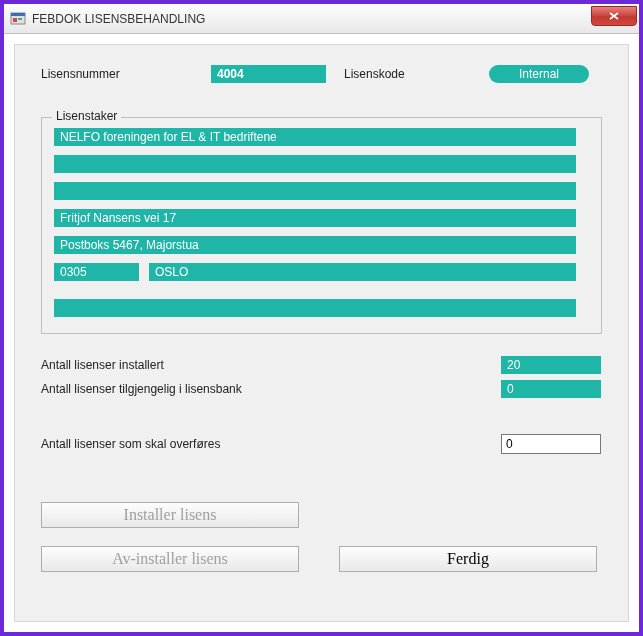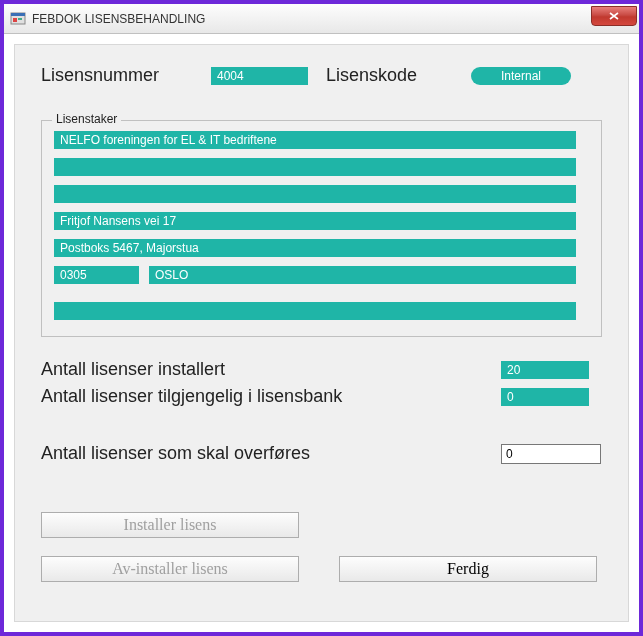--- a/index.html
+++ b/index.html
@@ -67,35 +67,35 @@
       height: 100%;
       padding: 20px 26px 14px 26px;
       position: relative;
     }
     .row {
       display: flex;
       align-items: center;
       margin-bottom: 10px;
     }
     .label {
-      font-size: 18px;
+      font-size: 12px;
       color: #222;
     }
     .teal-field {
       background: #1fb5a7;
       color: #fff;
       border: none;
       padding: 2px 6px;
       font-size: 12px;
       height: 18px;
       line-height: 14px;
       font-family: inherit;
     }
     .top-row .lbl1 { width: 170px; }
-    .top-row .f1 { width: 97px; }
+    .top-row .f1 { width: 115px; font-weight: bold; }
     .top-row .gap1 { width: 18px; }
     .top-row .lbl2 { width: 145px; }
     .top-row .f2 { width: 100px; text-align: center; border-radius: 9px; }
     .fieldset {
       border: 1px solid #c0c0c0;
       margin-top: 34px;
       padding: 10px 25px 16px 12px;
       position: relative;
     }
     .fieldset .legend {
@@ -118,21 +118,21 @@
       margin-bottom: 9px;
     }
     .fieldset .split-row .zip { width: 85px; }
     .fieldset .split-row .city { flex: 1; }
     .fieldset .f-last { margin-bottom: 0; }
     .stats {
       margin-top: 22px;
     }
     .stats .row { margin-bottom: 6px; }
     .stats .lbl { width: 460px; }
-    .stats .val { width: 88px; }
+    .stats .val { width: 100px; }
     .transfer-row {
       margin-top: 36px;
       display: flex;
       align-items: center;
     }
     .transfer-row .lbl { width: 460px; }
     .transfer-row input {
       width: 100px;
       height: 20px;
       border: 1px solid #777;

